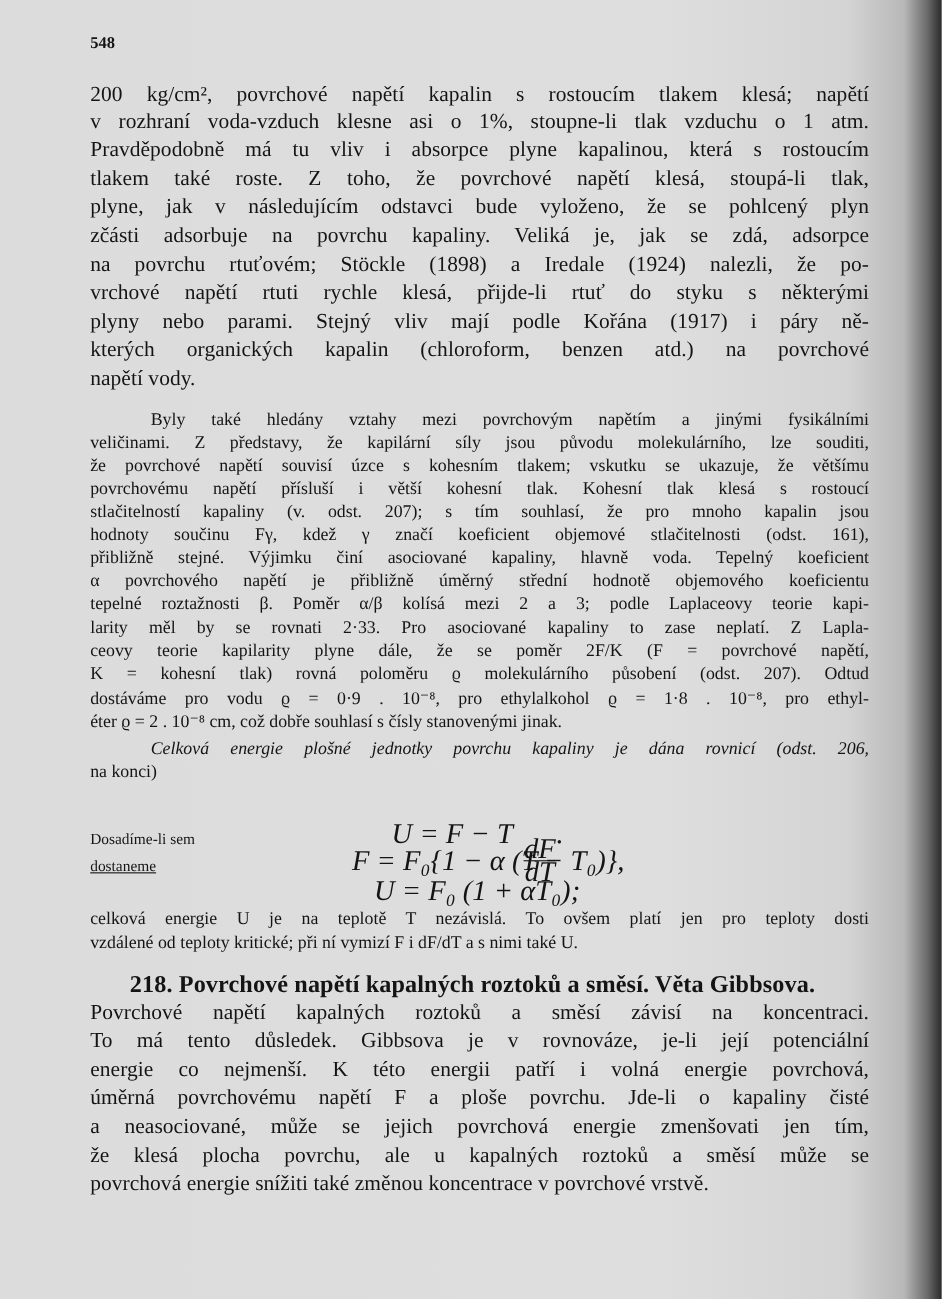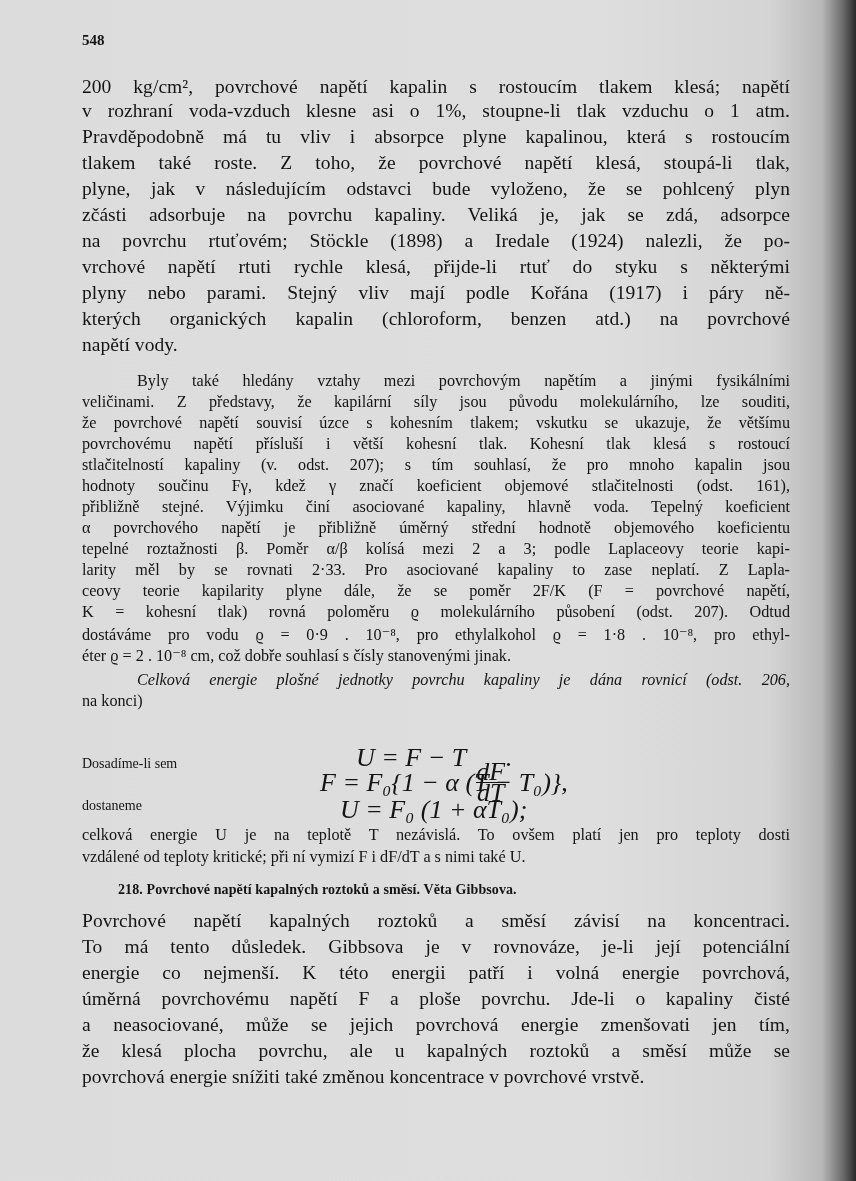--- a/index.html
+++ b/index.html
@@ -38,21 +38,21 @@
     margin-left: 4px;
     margin-top: 44px;
   }
   .frac span { display: block; line-height: 20px; }
   .frac .num { border-bottom: 1px solid #141414; }
   .label {
     position: absolute; left: 82px; font-size: 14px;
   }
   .heading {
     position: absolute; left: 118px; width: 672px; white-space: nowrap;
-    font-size: 14px; font-weight: bold; letter-spacing: 0.1px;
+    font-size: 22px; font-weight: bold; letter-spacing: 0.1px;
   }
 </style>
 </head>
 <body>
 
 <div class="page">
 
   <div class="pagenum">548</div>
 
   <div>
@@ -94,21 +94,21 @@
   <div>
     <div class="eq" style="left:356px; top:718px;">
       <span>U = F − T</span>
       <span class="frac">
         <span class="num">dF</span>
         <span class="den">dT</span>
       </span><span class="up">.</span>
     </div>
     <div class="label" style="top:756px;">Dosadíme-li sem</div>
     <div class="eq" style="left:320px; top:768px;">F = F₀{1 − α (T − T₀)},</div>
-    <div class="label" style="top:798px;">dostaneme</div>
+    <div class="label" style="top:781px;text-decoration:underline;">dostaneme</div>
     <div class="eq" style="left:340px; top:795px;">U = F₀ (1 + αT₀);</div>
   </div>
 
   <div>
     <div class="line small" style="top:826px">celková energie U je na teplotě T nezávislá. To ovšem platí jen pro teploty dosti</div>
     <div class="line small noj" style="top:848px">vzdálené od teploty kritické; při ní vymizí F i dF/dT a s nimi také U.</div>
   </div>
 
   <div>
     <div class="heading" style="top:882px">218. Povrchové napětí kapalných roztoků a směsí. Věta Gibbsova.</div>

